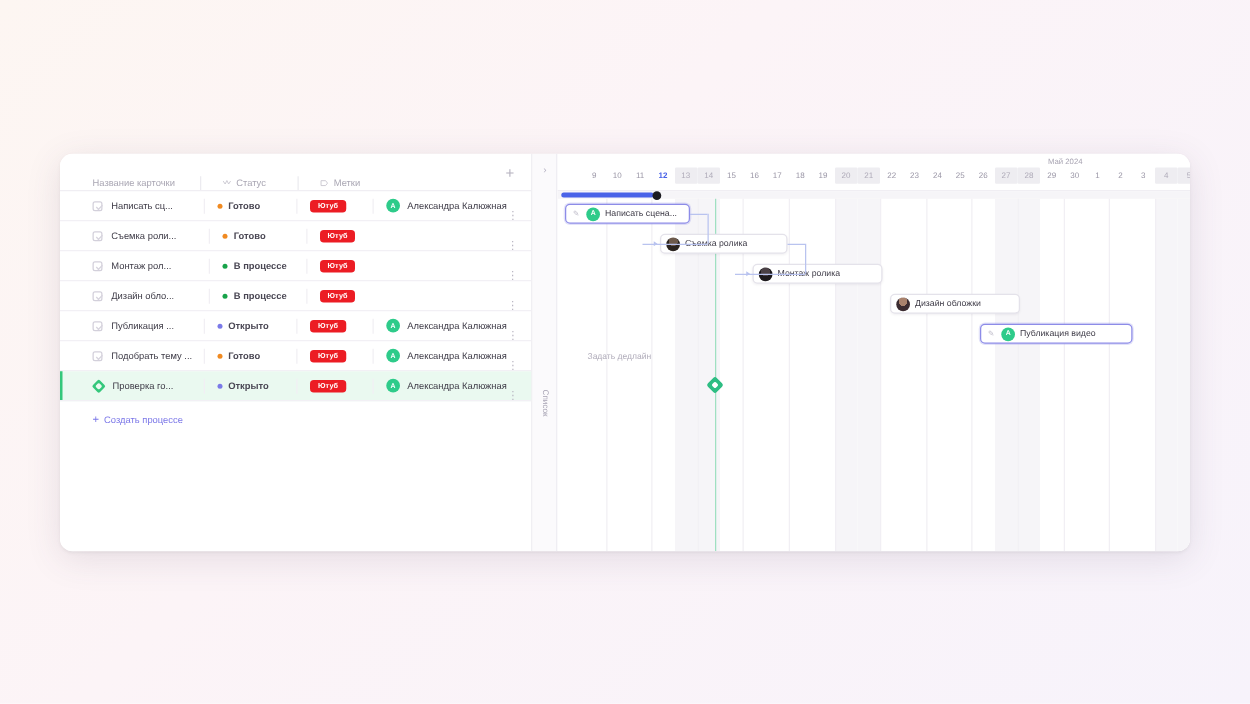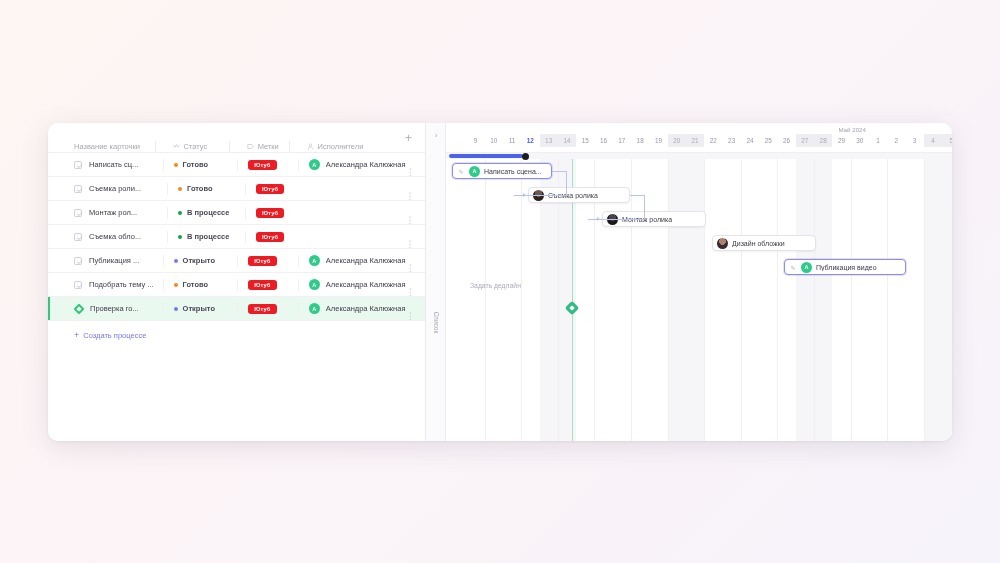--- a/index.html
+++ b/index.html
@@ -284,29 +284,20 @@
         <span>Статус</span>
       </div>
       <div class="col-head c-label">
         <span class="head-ico">
           <svg width="7" height="7" viewBox="0 0 10 10">
               <path d="M1.2 2.2h5.2L8.6 5 6.4 7.8H1.2z" fill="none" stroke="#b3b0bd" stroke-width="1" stroke-linejoin="round"></path>
             </svg>
         </span>
         <span>Метки</span>
       </div>
-      <div class="col-head c-assign">
-        <span class="head-ico">
-          <svg width="7" height="7" viewBox="0 0 10 10">
-              <circle cx="5" cy="3.1" r="1.8" fill="none" stroke="#b3b0bd" stroke-width="1"></circle>
-              <path d="M1.8 8.6c0-1.8 1.4-2.9 3.2-2.9s3.2 1.1 3.2 2.9" fill="none" stroke="#b3b0bd" stroke-width="1" stroke-linecap="round"></path>
-            </svg>
-        </span>
-        <span>Исполнители</span>
-      </div>
       <div class="plus-col">+</div>
     </div>
 
     <div id="rows-container">
         <div class="row">
           <div class="cell c-name">
        <span class="chk"></span>
             <span class="name-txt">Написать сц...</span>
      </div>
      <div class="cell c-status">
@@ -346,21 +337,21 @@
        <span class="status-txt">В процессе</span>
      </div>
      <div class="cell c-label">
        <span class="badge">Ютуб</span>
      </div>
      <div class="kebab">⋮</div>
         </div>
         <div class="row">
           <div class="cell c-name">
        <span class="chk"></span>
-            <span class="name-txt">Съемка обло...</span>
+            <span class="name-txt">Дизайн обло...</span>
      </div>
      <div class="cell c-status">
        <span class="dot" style="background:#17a34a"></span>
        <span class="status-txt">В процессе</span>
      </div>
      <div class="cell c-label">
        <span class="badge">Ютуб</span>
      </div>
      <div class="kebab">⋮</div>
         </div>

